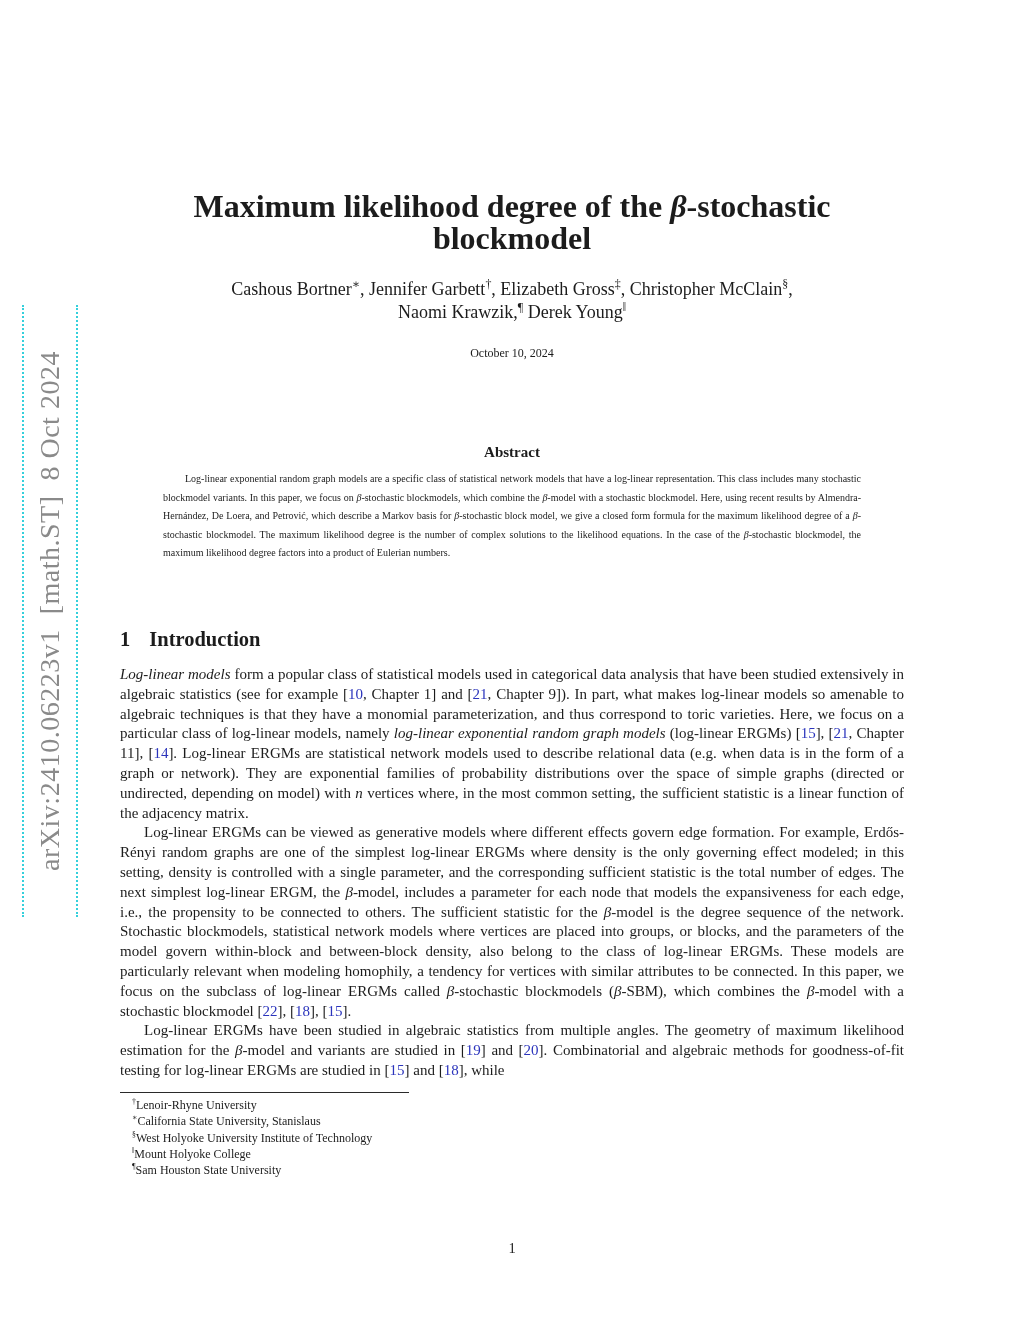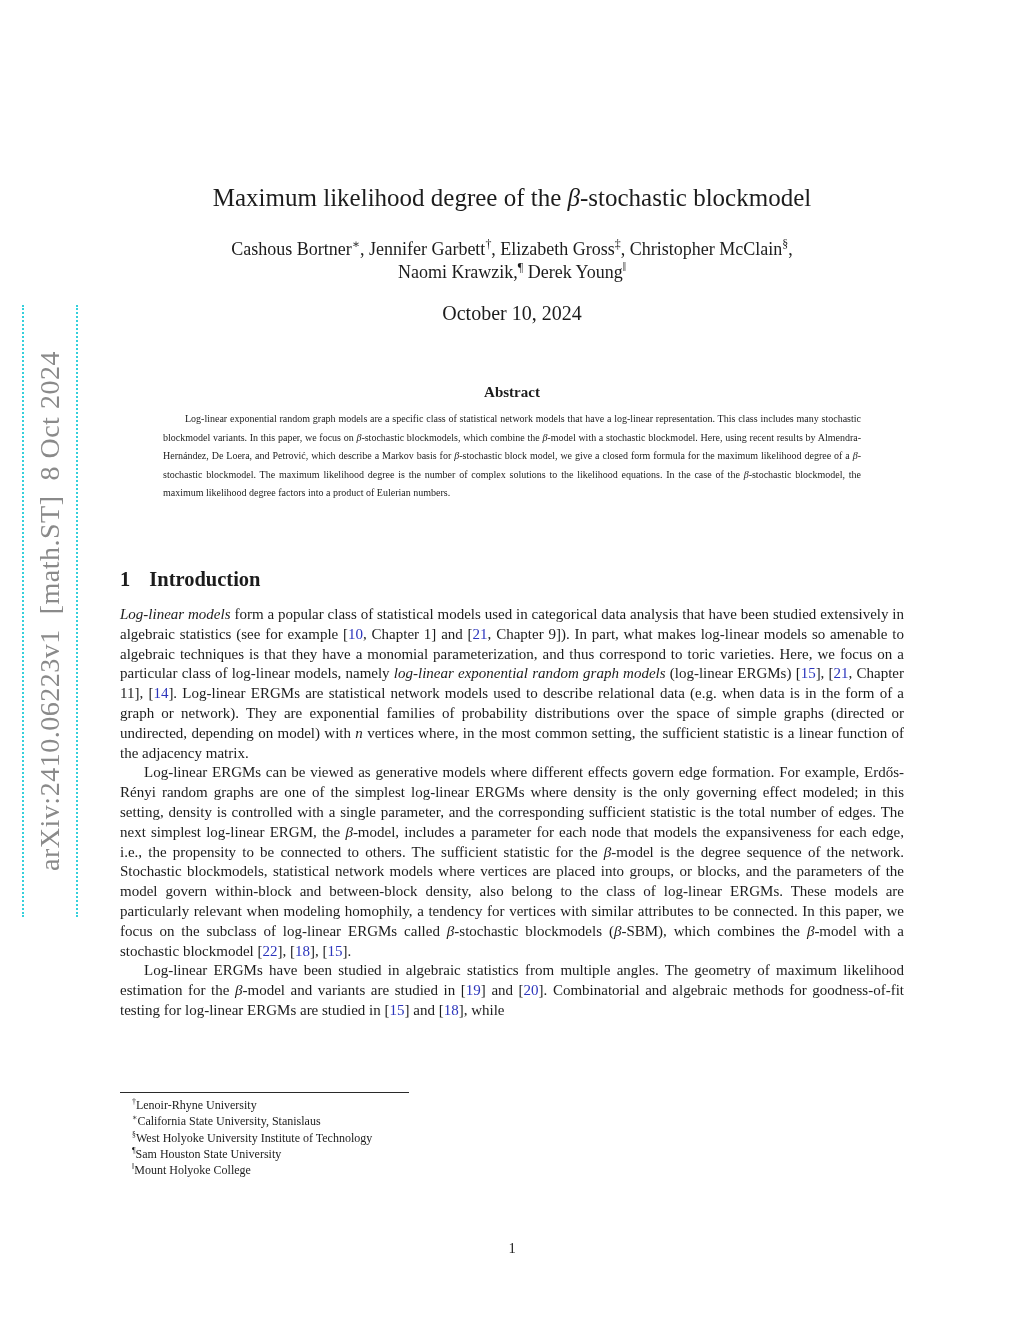--- a/index.html
+++ b/index.html
@@ -36,40 +36,40 @@
   }
 
   
   .content {
     position: absolute;
     left: 120px;
     top: 182px;
     width: 784px;
   }
   .title {
-    margin: 0;
-    font-size: 25px;
-    font-weight: 400;
+    margin: 8px;
+    font-size: 32px;
+    font-weight: 700;
     text-align: center;
     line-height: 32px;
   }
   .authors {
     margin-top: 24px;
     text-align: center;
     font-size: 18px;
     line-height: 23px;
   }
   .date {
     margin-top: 19px;
     text-align: center;
-    font-size: 20px;
+    font-size: 12px;
     line-height: 20px;
   }
   .abstract {
-    margin-top: 60px;
+    margin-top: 80px;
   }
   .abstract-heading {
     text-align: center;
     font-weight: 700;
     font-size: 15px;
     line-height: 18px;
   }
   .abstract-body {
     margin: 9px auto 0 auto;
     width: 698px;
@@ -159,19 +159,19 @@
     <p class="body-par">Log-linear ERGMs can be viewed as generative models where different effects govern edge formation. For example, Erdős-Rényi random graphs are one of the simplest log-linear ERGMs where density is the only governing effect modeled; in this setting, density is controlled with a single parameter, and the corresponding sufficient statistic is the total number of edges. The next simplest log-linear ERGM, the <span class="i">β</span>-model, includes a parameter for each node that models the expansiveness for each edge, i.e., the propensity to be connected to others. The sufficient statistic for the <span class="i">β</span>-model is the degree sequence of the network. Stochastic blockmodels, statistical network models where vertices are placed into groups, or blocks, and the parameters of the model govern within-block and between-block density, also belong to the class of log-linear ERGMs. These models are particularly relevant when modeling homophily, a tendency for vertices with similar attributes to be connected. In this paper, we focus on the subclass of log-linear ERGMs called <span class="i">β</span>-stochastic blockmodels (<span class="i">β</span>-SBM), which combines the <span class="i">β</span>-model with a stochastic blockmodel [<span class="cite">22</span>], [<span class="cite">18</span>], [<span class="cite">15</span>].</p>
     <p class="body-par">Log-linear ERGMs have been studied in algebraic statistics from multiple angles.  The geometry of maximum likelihood estimation for the <span class="i">β</span>-model and variants are studied in [<span class="cite">19</span>] and [<span class="cite">20</span>]. Combinatorial and algebraic methods for goodness-of-fit testing for log-linear ERGMs are studied in [<span class="cite">15</span>] and [<span class="cite">18</span>], while</p>
 
   </div>
 
   <div class="footnotes">
     <div class="footnote-rule"></div>
     <div class="footnote"><sup>†</sup><span>Lenoir-Rhyne University</span></div>
     <div class="footnote"><sup>∗</sup><span>California State University, Stanislaus</span></div>
     <div class="footnote"><sup>§</sup><span>West Holyoke University Institute of Technology</span></div>
+    <div class="footnote"><sup>‖</sup><span>Mount Holyoke College</span></div>
     <div class="footnote"><sup>¶</sup><span>Sam Houston State University</span></div>
-    <div class="footnote"><sup>‖</sup><span>Mount Holyoke College</span></div>
   </div>
 
   <div class="page-number">1</div>
 
 </div>
 
 </body></html>

